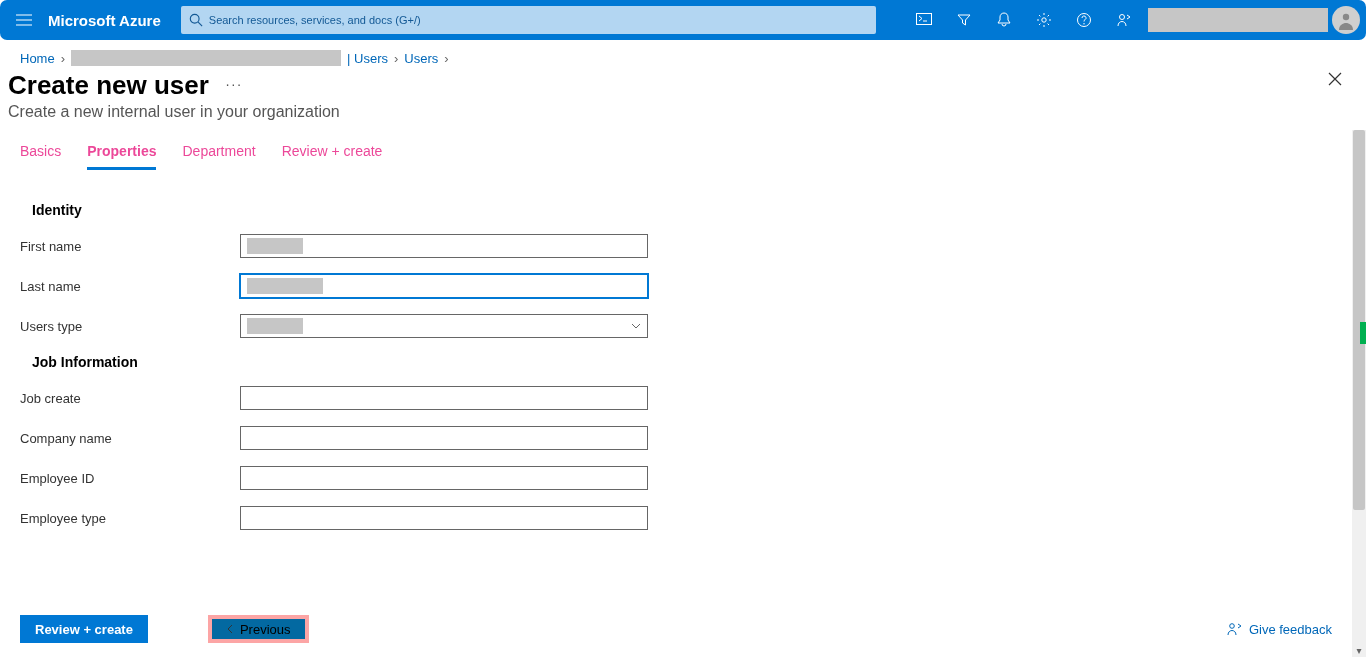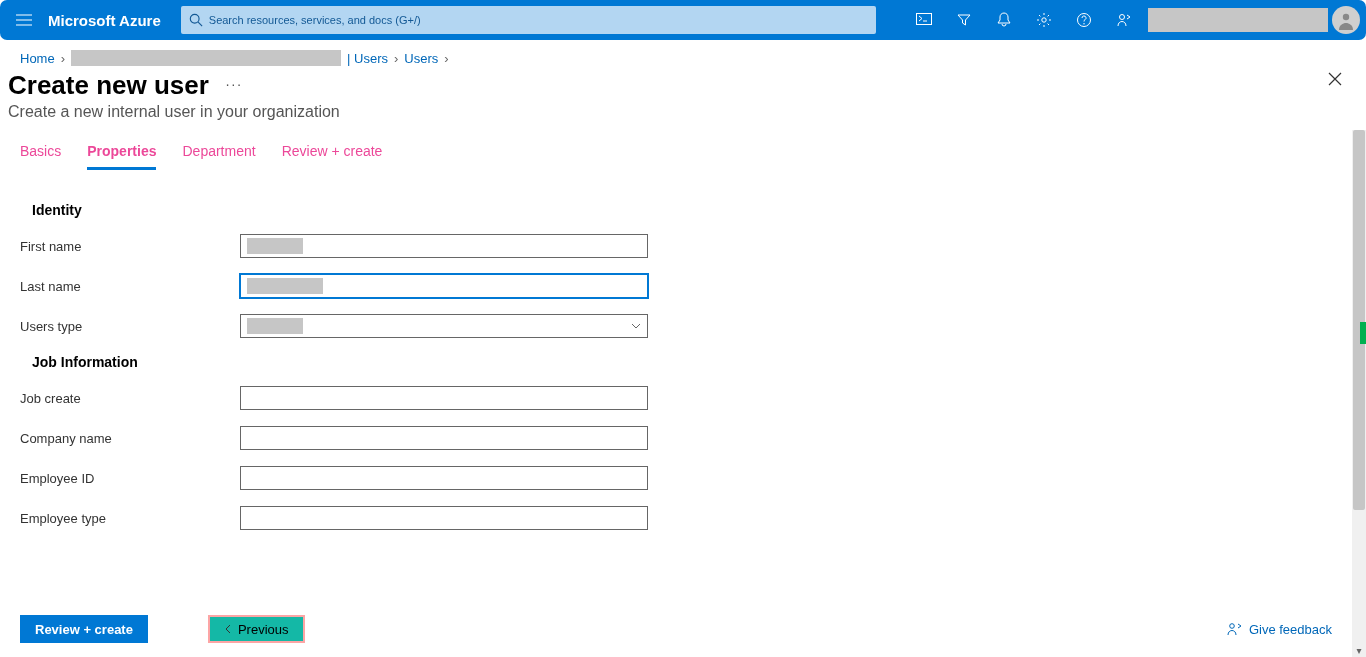--- a/index.html
+++ b/index.html
@@ -52,21 +52,21 @@
 
 .scroll-track { position:absolute; right:0; top:130px; bottom:0; width:14px; background:#f0f0f0; }
 .scroll-thumb { position:absolute; left:1px; right:1px; top:0; height:380px; background:#c6c6c6; border-radius:2px; }
 .scroll-arrow { position:absolute; left:0; right:0; height:14px; display:flex; align-items:center; justify-content:center; color:#666; font-size:10px; }
 .scroll-arrow.up { top:0; }
 .scroll-arrow.down { bottom:0; }
 .green-mark { position:absolute; right:0; top:322px; width:6px; height:22px; background:#00b050; }
 
 
 .footer { position:absolute; bottom:0; left:0; right:14px; height:56px; border-top: none; display:flex; align-items:center; padding: 0 20px; background:#fff; }
-.btn { height: 28px; padding: 0 14px; font-size: 13px; border: 2px solid #fca5a5; background:#14b8a6; cursor:pointer; display:inline-flex; align-items:center; gap:6px; }
+.btn { height: 28px; padding: 0 14px; font-size: 13px; border: 4px solid #fca5a5; background:#0369a1; cursor:pointer; display:inline-flex; align-items:center; gap:6px; }
 .btn.primary { background:#0078d4; color:#fff; border:1px solid #0078d4; font-weight:600; }
 .footer .spacer { width: 60px; }
 .highlight-box { border: 4px solid #e2231a; display:inline-flex; padding:4px; margin-left:32px; }
 .feedback { margin-left:auto; color:#0067b8; font-size:13px; display:flex; align-items:center; gap:6px; cursor:pointer;text-align:center; }
 
 svg { display:block; }
 </style>
 </head>
 <body>
 

